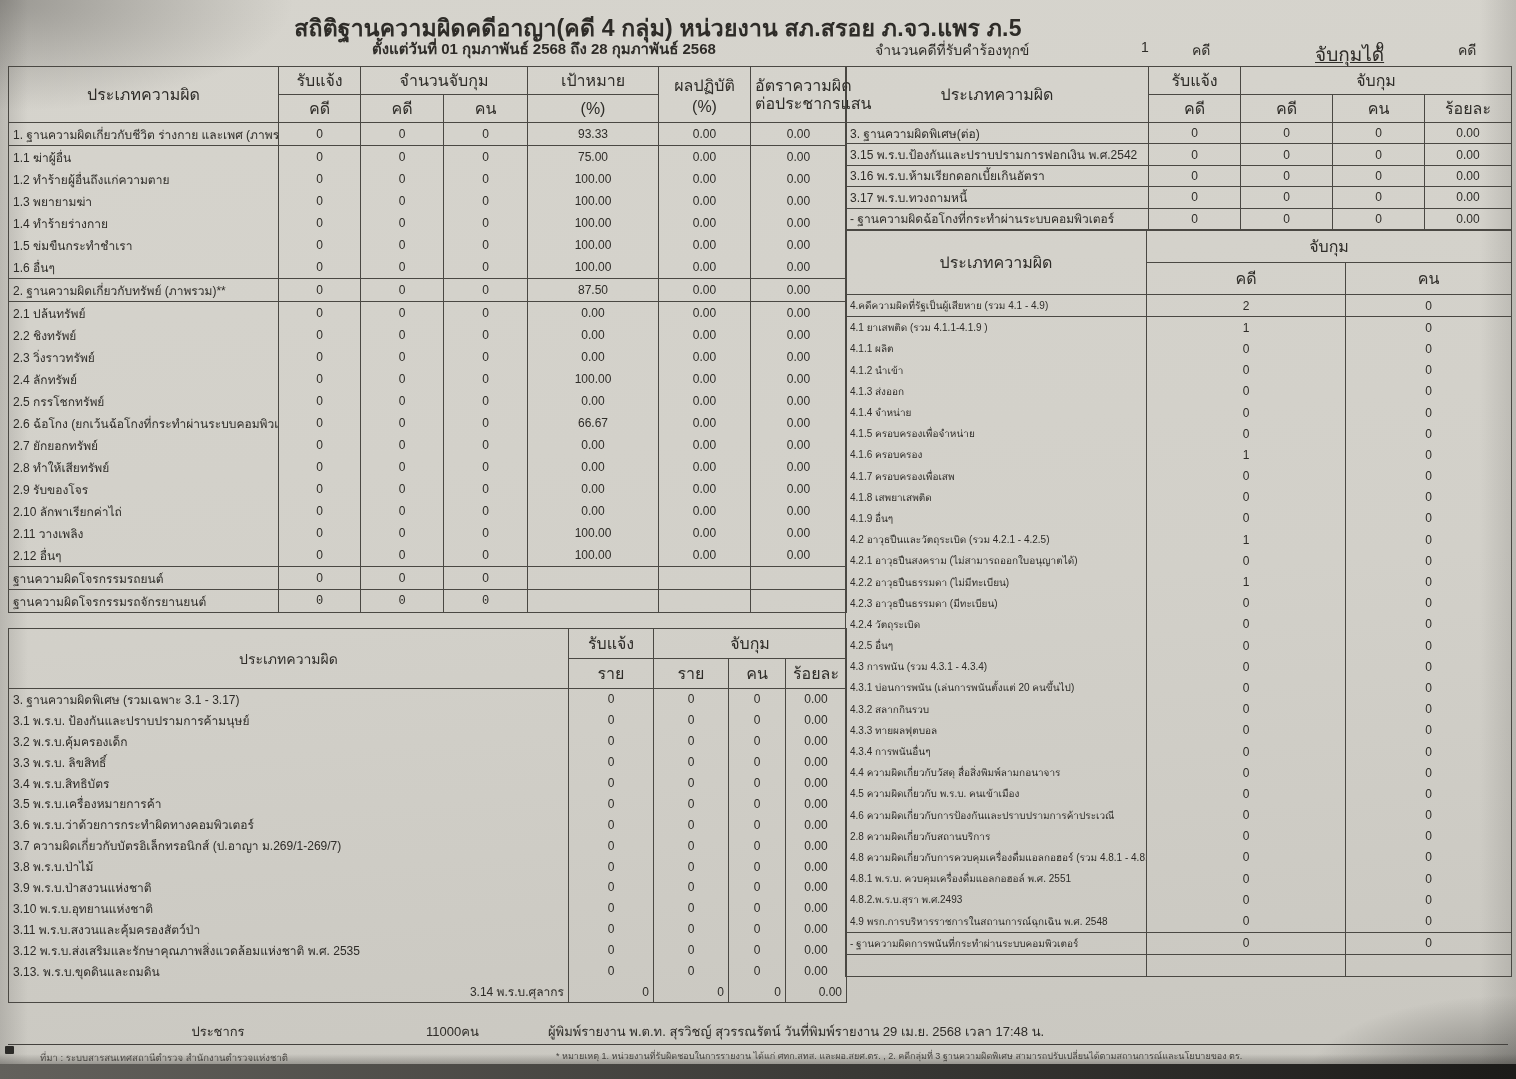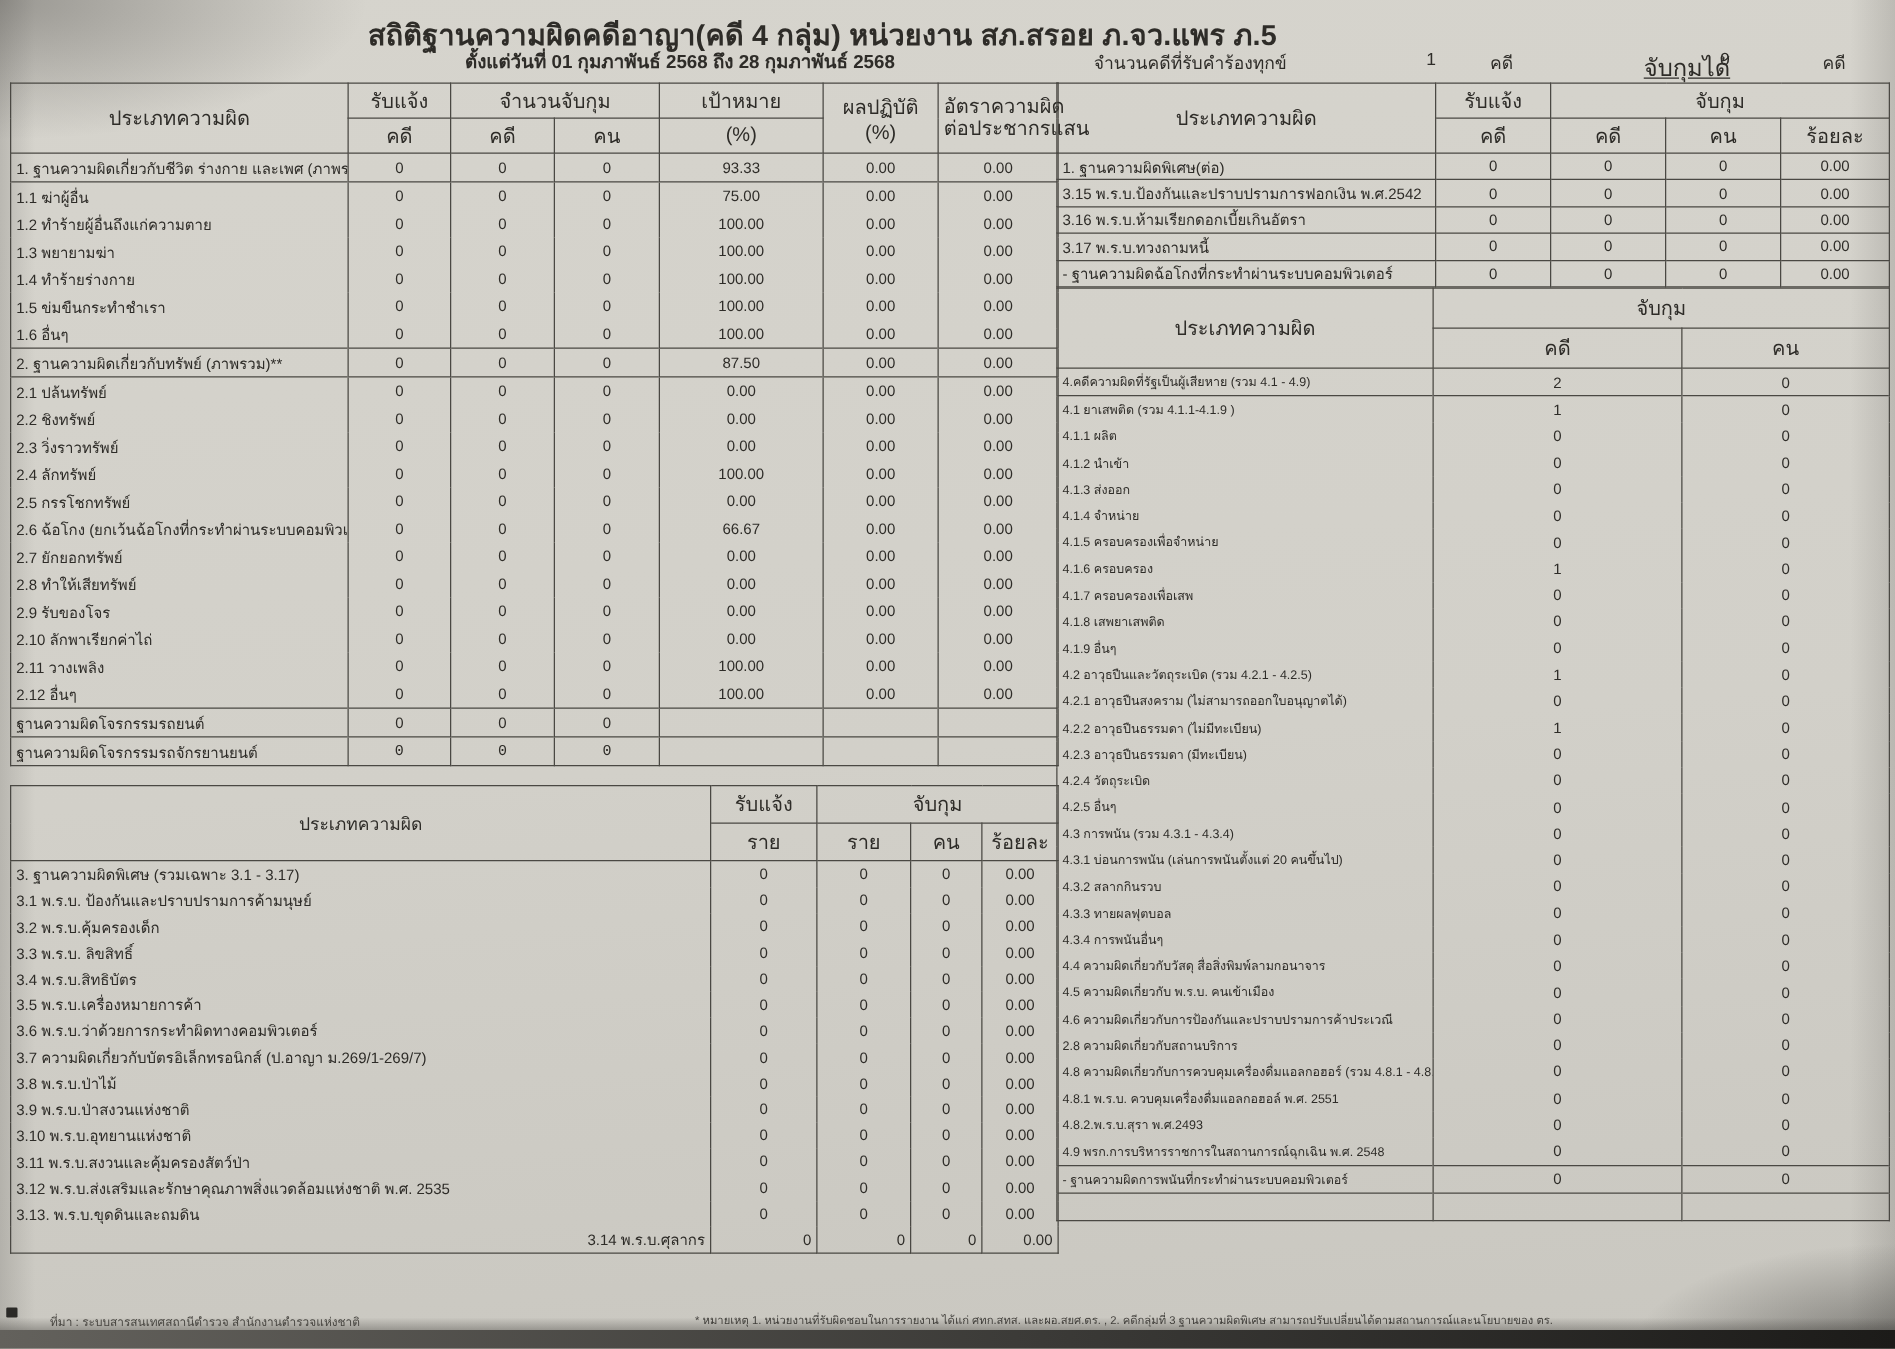--- a/index.html
+++ b/index.html
@@ -515,21 +515,21 @@
       <tr>
         <th>คดี</th>
         <th>คดี</th>
         <th>คน</th>
         <th>ร้อยละ</th>
       </tr>
     </thead>
     <tbody>
 
         <tr>
-          <td class="lbl">1. ฐานความผิดพิเศษ(ต่อ)</td>
+          <td class="lbl">3. ฐานความผิดพิเศษ(ต่อ)</td>
           <td class="num">0</td>
           <td class="num">0</td>
           <td class="num">0</td>
           <td class="num">0.00</td>
         </tr>
 
         <tr>
           <td class="lbl">3.15 พ.ร.บ.ป้องกันและปราบปรามการฟอกเงิน พ.ศ.2542</td>
           <td class="num">0</td>
           <td class="num">0</td>
@@ -768,20 +768,25 @@
         </tr>
 
         <tr class="lined">
           <td class="lbl"></td>
           <td class="num"></td>
           <td class="num"></td>
         </tr>
       </tbody>
   </table>
 
+  <div class="pop-row">
+    <span class="p-label">ประชากร</span>
+    <span class="p-val">11000คน</span>
+    <span class="p-printed">ผู้พิมพ์รายงาน พ.ต.ท. สุรวิชญ์ สุวรรณรัตน์ วันที่พิมพ์รายงาน 29 เม.ย. 2568  เวลา 17:48 น.</span>
+  </div>
 
   <div class="src-mark"></div>
   <div class="src-note">ที่มา : ระบบสารสนเทศสถานีตำรวจ  สำนักงานตำรวจแห่งชาติ</div>
   <div class="remark">* หมายเหตุ  1. หน่วยงานที่รับผิดชอบในการรายงาน ได้แก่ ศทก.สทส. และผอ.สยศ.ตร. , 2. คดีกลุ่มที่ 3 ฐานความผิดพิเศษ สามารถปรับเปลี่ยนได้ตามสถานการณ์และนโยบายของ ตร.</div>
 
   <div class="bottom-shadow"></div>
   <div class="bottom-strip"></div>
 </div>
 
 </body></html>

